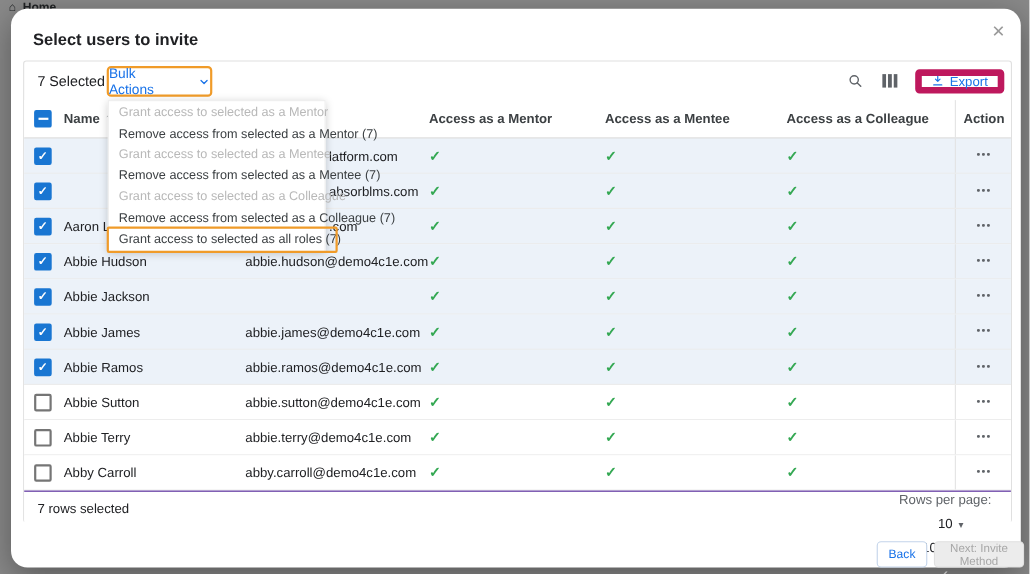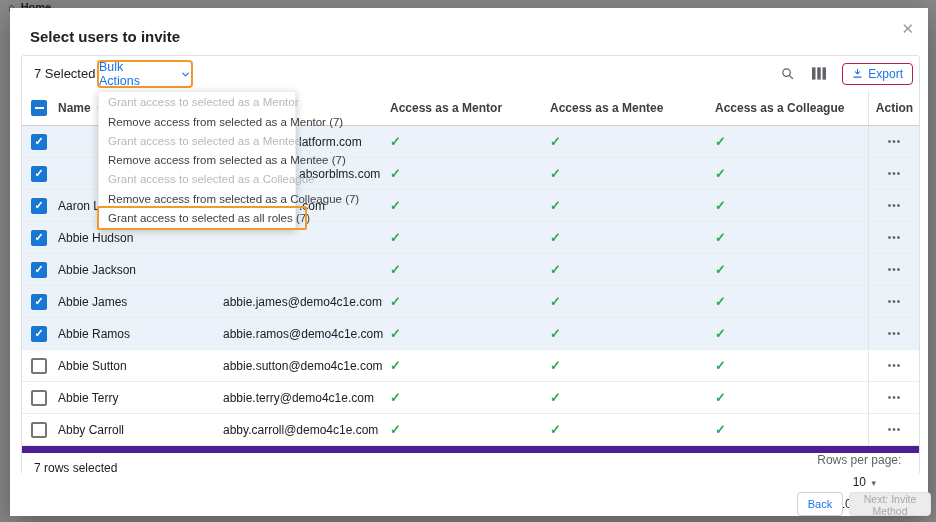--- a/index.html
+++ b/index.html
@@ -7,37 +7,37 @@
   .stage { position:relative; width:936px; height:522px; }
 
   
   .page-bg { position:absolute; inset:0; background:#fdfdfd; }
   .breadcrumb { position:absolute; top:1px; left:8px; display:flex; align-items:center; gap:6px;
                 font-size:11px; font-weight:700; color:#3c4043; }
   .overlay { position:absolute; inset:0; background:rgba(0,0,0,0.46); }
 
   
   .modal { position:absolute; left:10px; top:8px; width:918px; height:508px; background:#fff;
-           border-radius:0; box-shadow:0 8px 30px rgba(0,0,0,.35); }
+           border-radius:15px; box-shadow:0 8px 30px rgba(0,0,0,.35); }
   .modal-title { position:absolute; left:20px; top:20px; font-size:15px; font-weight:700; color:#202124; }
   .close-x { position:absolute; right:14px; top:12px; font-size:15px; color:#9a9a9a; cursor:pointer; }
 
   
   .card { position:absolute; left:11px; top:47px; width:899px; height:420px;
           border:1px solid #e0e0e0; border-radius:3px; background:#fff; }
 
   
   .toolbar { position:absolute; left:0; top:0; width:100%; height:35px; }
   .sel-count { position:absolute; left:12px; top:0; line-height:35px; font-size:13px; font-weight:500; color:#202124; }
   .bulk-box { position:absolute; left:75px; top:4px; width:96px; height:28px; border:2px solid #f09b29;
               border-radius:4px; display:flex; align-items:center; justify-content:center; gap:18px; cursor:pointer; }
   .bulk-label { font-size:12.5px; font-weight:500; color:#1a73e8; }
   .tb-icons { position:absolute; right:6px; top:0; height:35px; display:flex; align-items:center; gap:14px; }
   .icon-btn { width:18px; height:18px; display:flex; align-items:center; justify-content:center; cursor:pointer; }
-  .export-btn { height:22px; padding:0 9px; border:1px solid #be185d; border-radius:4px; background:#fff;
+  .export-btn { height:22px; padding:0 9px; border:6px solid #be185d; border-radius:4px; background:#fff;
                 display:flex; align-items:center; gap:5px; font-size:12px; font-weight:500; color:#1a73e8; cursor:pointer; }
 
   
   .thead { position:absolute; left:0; top:35px; width:100%; height:35px; border-bottom:1px solid #cfcfcf; background:#fff; }
   .rows { position:absolute; left:0; top:70px; width:100%; }
   .row { position:relative; width:100%; height:32px; border-bottom:1px solid #ececec; background:#fff; }
   .row.sel { background:#ecf2f9; }
   .cell { position:absolute; top:0; height:100%; display:flex; align-items:center; font-size:12px; color:#202124; }
   .c-cb { left:9px; width:24px; }
   .c-name { left:36px; width:160px; font-weight:400; }
@@ -62,21 +62,21 @@
 
   
   .menu { position:absolute; left:76px; top:35px; width:198px; height:138px; background:#fff; z-index:5;
           box-shadow:0 2px 8px rgba(0,0,0,.22); border:1px solid #eee; display:flex; flex-direction:column; justify-content:space-evenly; }
   .menu-item { padding-left:9px; font-size:11.5px; color:#3c4043; line-height:18px; white-space:nowrap; cursor:pointer; }
   .menu-item.dis { color:#b8b8b8; cursor:default; }
   .menu-highlight { position:absolute; left:-2px; top:114px; width:210px; height:24px;
                     border:2px solid #f09b29; border-radius:2px; pointer-events:none; z-index:6; }
 
   
-  .tfoot { position:absolute; left:0; top:390px; width:100%; height:30px; border-top:7px solid #4c1d95; background:#fff; }
+  .tfoot { position:absolute; left:0; top:390px; width:100%; height:30px; border-top:1px solid #4c1d95; background:#fff; }
   .rows-sel { position:absolute; left:12px; line-height:30px; font-size:12px; color:#202124; }
   .pag { position:absolute; right:10px; top:0; height:30px; display:flex; align-items:center; gap:8px; font-size:12px; color:#5f6368;flex-direction:column; }
   .rpp-val { color:#202124; margin-left:10px; cursor:pointer; }
   .caret { font-size:9px; color:#5f6368; margin-left:2px; }
   .range { color:#202124; margin:0 14px 0 18px; }
   .chev { font-size:17px; line-height:1; padding:0 7px; cursor:pointer; color:#202124; }
   .chev.dis { color:#bdbdbd; cursor:default; }
 
   
   .btn-back { position:absolute; left:787px; top:484px; width:46px; height:24px; border:1px solid #c3d4ea; border-radius:4px;
@@ -212,20 +212,21 @@
     <div class="cell c-action">
               <span class="dots">•••</span>
             </div>
   </div>
 
   <div class="row sel">
     <div class="cell c-cb">
               <span class="cbx on">✓</span>
             </div>
     <div class="cell c-name">Abbie Hudson</div>
+    <div class="cell c-email">abbie.hudson@demo4c1e.com</div>
     <div class="cell c-mentor">
               <span class="check">✓</span>
             </div>
     <div class="cell c-mentee">
               <span class="check">✓</span>
             </div>
     <div class="cell c-coll">
               <span class="check">✓</span>
             </div>
     <div class="cell c-action">

